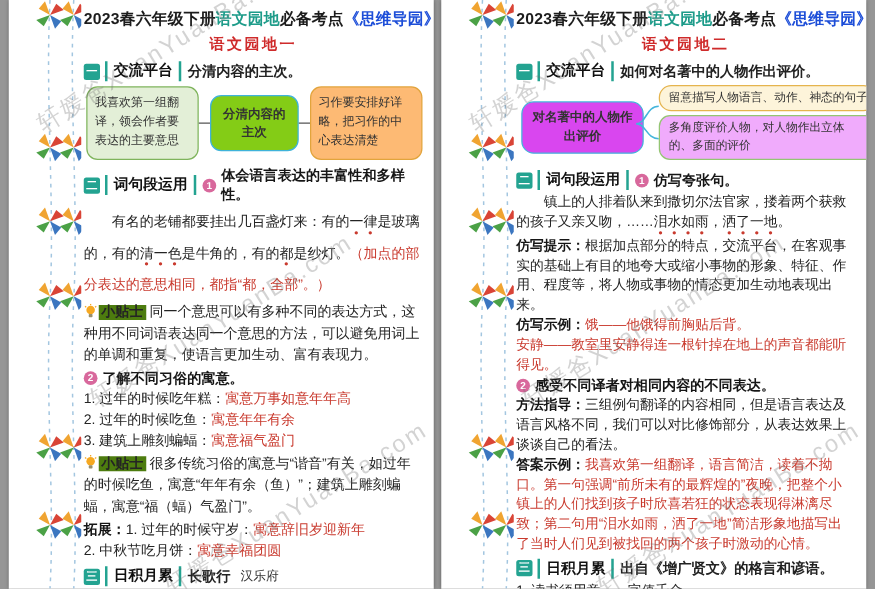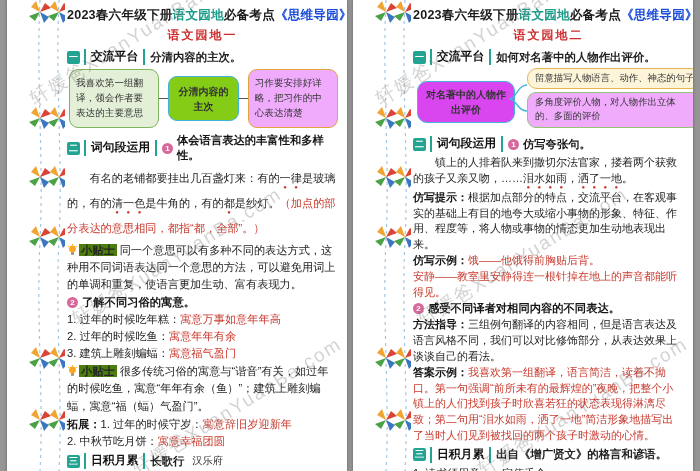--- a/index.html
+++ b/index.html
@@ -61,21 +61,21 @@
   .tip{font-size:11.2px;line-height:17.2px;color:#242424;margin:1px 0;}
   .tip-label{background:#4d7c0f;font-weight:bold;padding:0 2px;}
   .bulb{vertical-align:-2px;margin-right:1px;}
   .bold-label{font-weight:bold;color:#161616;}
   
   .flow{display:flex;align-items:center;margin:4px 0 5px 2px;}
   .fbox{border-radius:9px;padding:5px 6px;font-size:9.6px;line-height:15px;color:#333;}
   .fbox-l{background:#e3efd7;border:1.4px solid #7fb45c;width:84px;height:47px;}
   .fbox-c{background:#84cc16;border:1.6px solid #3fb3da;width:62px;height:33px;
           display:flex;align-items:center;text-align:center;font-weight:bold;font-size:10px;}
-  .fbox-r{background:#f0abfc;border:1.4px solid #e2a43c;width:84px;height:47px;}
+  .fbox-r{background:#fdba74;border:1.4px solid #e2a43c;width:84px;height:47px;}
   .conn{width:10px;height:0;border-top:1.6px solid #555;}
   
   .rdiag{position:relative;height:64px;margin:3px 0 4px 2px;}
   .rbox{
     position:absolute;left:2px;top:13px;width:88px;height:36px;
     background:#d946ef;border:1.6px solid #44b5db;border-radius:10px;
     display:flex;align-items:center;justify-content:center;text-align:center;
     font-size:10px;font-weight:bold;color:#333;padding:2px 4px;line-height:15px;
   }
   .rbub{position:absolute;font-size:9.4px;color:#333;padding:2px 7px;line-height:13.5px;}

